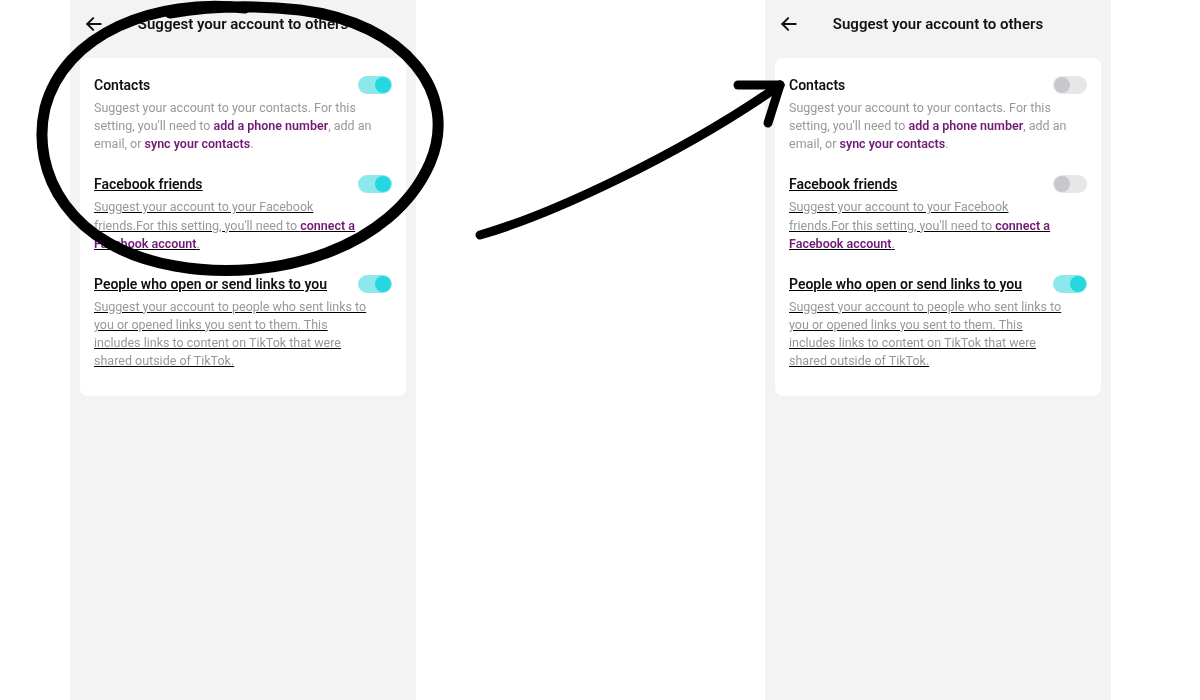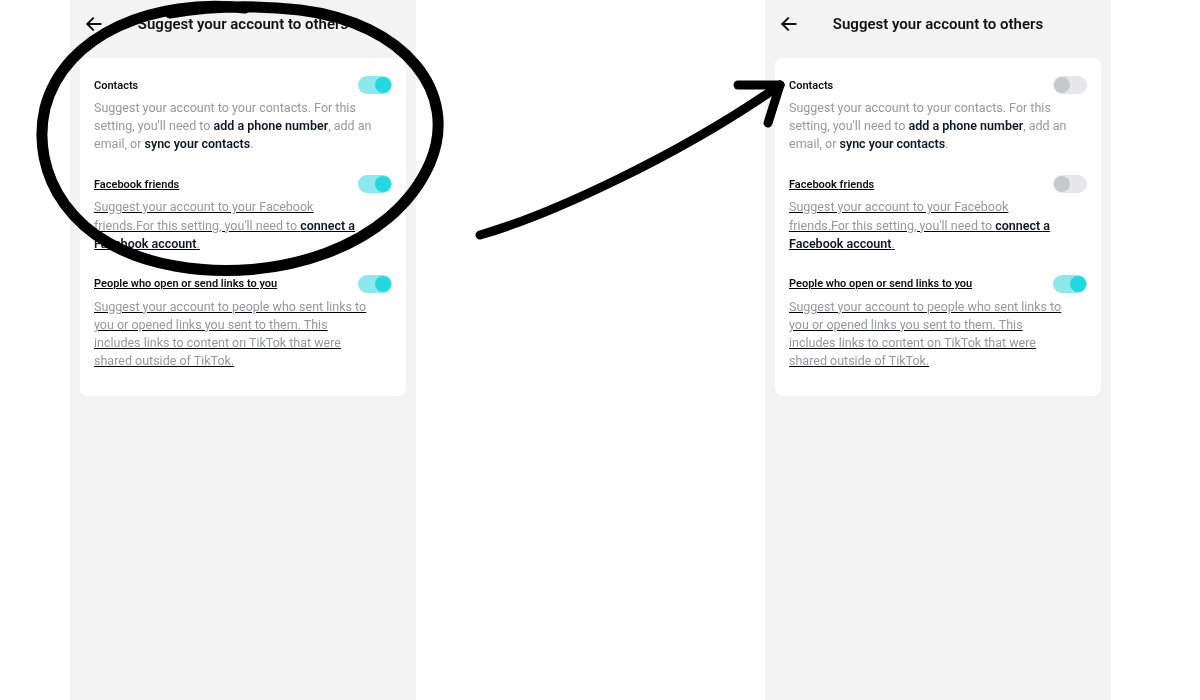--- a/index.html
+++ b/index.html
@@ -55,33 +55,33 @@
   .row {
     padding: 4px 0 10px 0;
   }
   .row + .row { padding-top: 12px; text-decoration: underline; }
   .row-head {
     display: flex;
     justify-content: space-between;
     align-items: center;
   }
   .row-title {
-    font-size: 11px;
+    font-size: 14px;
     font-weight: 600;
     color: #111;
   }
   .row-desc {
     font-size: 12.5px;
     line-height: 1.45;
     color: #97989b;
     margin-top: 5px;
     max-width: 280px;
   }
   .row-desc .lnk {
-    color: #0f172a;
+    color: #701a75;
     font-weight: 600;
   }
   .toggle {
     width: 34px;
     height: 18px;
     border-radius: 10px;
     position: relative;
     flex-shrink: 0;
     cursor: pointer;
   }

